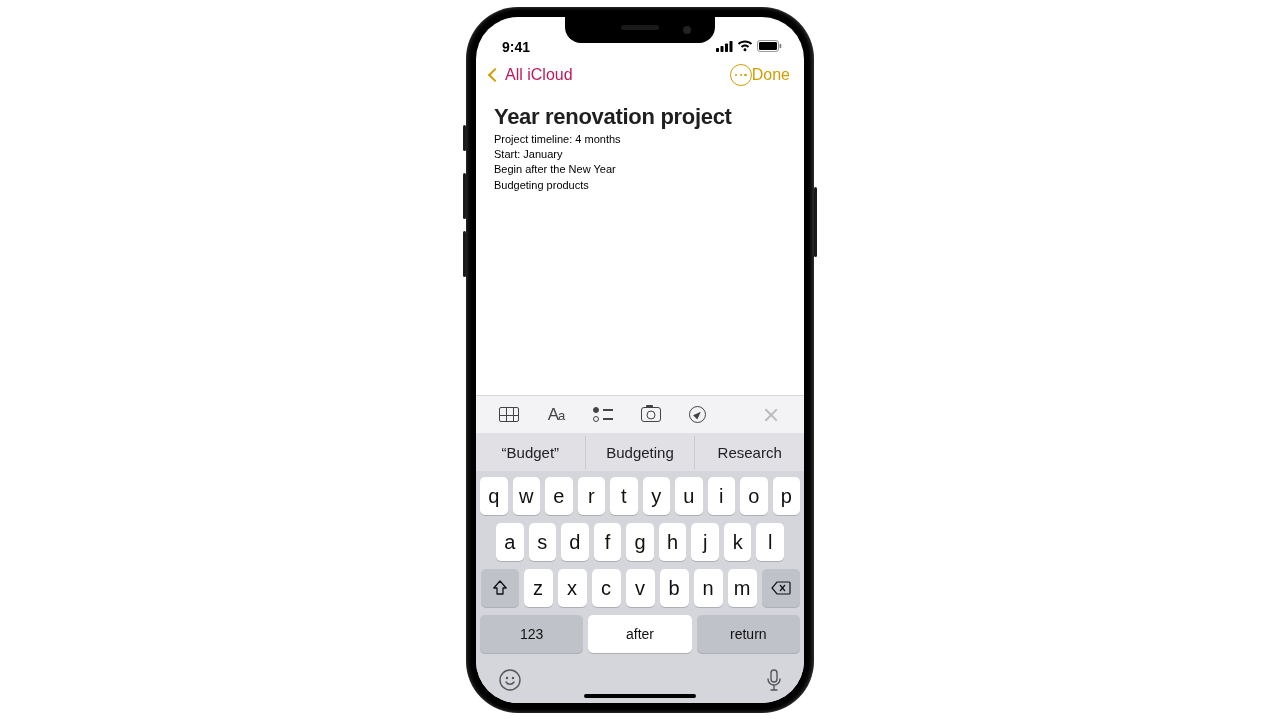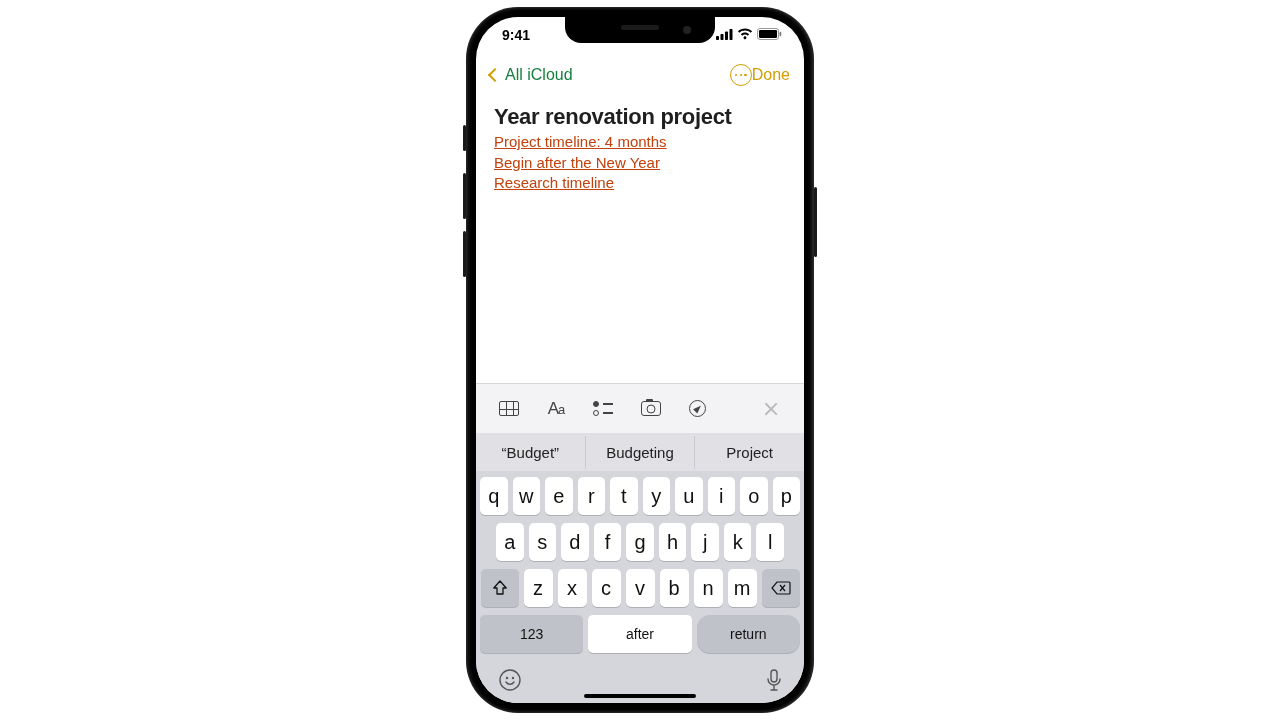--- a/index.html
+++ b/index.html
@@ -46,57 +46,57 @@
   .notch .earpiece {
     position:absolute; left:50%; top:8px; transform:translateX(-50%);
     width:38px; height:5px; background:#1a1a1a; border-radius:3px;
   }
   .notch .camera {
     width:8px; height:8px; border-radius:50%; background:#222;
     margin-left: 10px;
   }
   .status-bar {
     height: 38px;
-    display: flex; align-items: flex-start; justify-content: space-between;
+    display: flex; align-items: flex-end; justify-content: space-between;
     padding: 10px 22px 0 26px;
     font-size: 14px; font-weight: 600;
   }
   .status-right { display:flex; align-items:center; gap:4px; }
   .signal-icon, .wifi-icon, .battery-icon { display:inline-block; }
   .nav-bar {
     height: 40px;
     display:flex; align-items:center; justify-content:space-between;
     padding: 0 14px;
     color: #ce9e00;
   }
   .nav-left { display:flex; align-items:center; gap:0px; cursor:pointer; }
   .nav-left .chev { width:10px; height:10px; border-left:2.2px solid #d19d00; border-bottom:2.2px solid #d19d00; transform:rotate(45deg); margin-right:5px; }
-  .nav-left-text { font-size:16px; color:#15803d; }
+  .nav-left-text { font-size:16px; color:#be185d; }
   .nav-right { display:flex; align-items:center; gap:0; }
   .more-btn {
     width:22px; height:22px; border:1.8px solid #d19d00; border-radius:50%;
     display:flex; align-items:center; justify-content:center; gap:2.2px;
   }
   .more-btn span { width:2.4px; height:2.4px; background:#d19d00; border-radius:50%; }
   .done-text { font-size:16px; color:#d19d00; font-weight:500; }
   .timestamp { text-align:center; font-size:11px; color:#dcdcdc; margin-top:-3px; letter-spacing:0.6px;}
   .doc {
     flex:1; padding: 2px 18px 0 18px;
     position:relative;
   }
   .title { font-size:22px; font-weight:700; color:#1f1f1f; margin:10px 0 2px; letter-spacing:-0.3px;}
-  .line { font-size:15px; color:#c2410c; line-height:1.38;text-decoration:underline; }
+  .line { font-size:11px; color:#000000; line-height:1.38; }
   .last-line { display:inline-block; position:relative; }
   .cursor {
     position:absolute; right:-1px; top:1px; width:2px; height:18px; background:#f2b900;
   }
   .cursor::after{content:""; position:absolute; left:-2px; bottom:-2px; width:6px; height:6px; background:#f2b900; border-radius:50%;}
   
   .toolbar {
-    height:50px; border-top:1px solid #d7d7db; background:#f3f3f6;
+    height:38px; border-top:1px solid #d7d7db; background:#f3f3f6;
     display:flex; align-items:center; justify-content:flex-start; gap:26px;
     padding:0 22px;
   }
   .toolbar .spacer { flex:1; }
   .tool-icon { width:22px; height:22px; display:flex; align-items:center; justify-content:center; }
   .table-icon{position:relative; width:20px;height:15px;border:1.5px solid #444;border-radius:2px;}
   .table-icon::before{content:"";position:absolute;left:0;right:0;top:50%;border-top:1.5px solid #444;}
   .table-icon::after{content:"";position:absolute;top:0;bottom:0;left:33%;width:1.5px;background:#444;box-shadow:7px 0 0 #444;}
   .aa-icon{font-size:17px;color:#444;letter-spacing:-1px;}
   .aa-icon small{font-size:13px;}
@@ -130,21 +130,21 @@
     height:38px; flex:1; max-width:29px; color:#111;
   }
   .krow.r2{padding:0 16px;}
   .special{background:#c0c2c9;color:#111;}
   .shift{width:38px;max-width:38px;}
   .del{width:38px;max-width:38px;}
   .brow{display:flex;gap:5px;padding:0 0px;}
   .brow .key{max-width:none;font-size:14px;}
   .k123{width:68px;}
   .kspace{flex:1;}
-  .kret{width:68px;background:#c0c2c9;border-radius:13px;}
+  .kret{width:68px;background:#c0c2c9;}
   .kb-footer{display:flex;justify-content:space-between;align-items:center;padding:4px 18px 0;height:38px;}
   .emoji-icon,.mic-icon{font-size:20px;color:#555;}
   .home-indicator{
     position:absolute; bottom:5px; left:50%; transform:translateX(-50%);
     width:112px; height:4px; background:#000; border-radius:3px; z-index:50;
   }
   
   .side-btn{position:absolute;background:#1a1a1a;border-radius:2px;}
   .sb-l1{left:-3px;top:118px;width:3px;height:26px;}
   .sb-l2{left:-3px;top:166px;width:3px;height:46px;}
@@ -205,22 +205,23 @@
         </div>
         <span class="done-text">Done</span>
       </div>
     </div>
 
     <div class="timestamp"></div>
 
     <div class="doc">
       <div class="title">Year renovation project</div>
       <div class="line">Project timeline: 4 months</div>
+      <div class="line">Start: January</div>
       <div class="line">Begin after the New Year</div>
-      <div class="line">Research timeline</div>
+      <div class="line">Budgeting products</div>
     </div>
 
     <div class="toolbar">
       <div class="tool-icon">
           <div class="table-icon"></div>
         </div>
       <div class="tool-icon aa-icon">
           <span>A<small>a</small></span>
         </div>
       <div class="tool-icon">
@@ -243,21 +244,21 @@
         </div>
       <div class="spacer"></div>
       <div class="tool-icon">
           <div class="x-icon"></div>
         </div>
     </div>
 
     <div class="sugg-bar">
       <div class="sugg">“Budget”</div>
       <div class="sugg">Budgeting</div>
-      <div class="sugg">Project</div>
+      <div class="sugg">Research</div>
     </div>
 
     <div class="keyboard">
       <div class="krow" id="row1">
           <div class="key">q</div>
           <div class="key">w</div>
           <div class="key">e</div>
           <div class="key">r</div>
           <div class="key">t</div>
           <div class="key">y</div>

